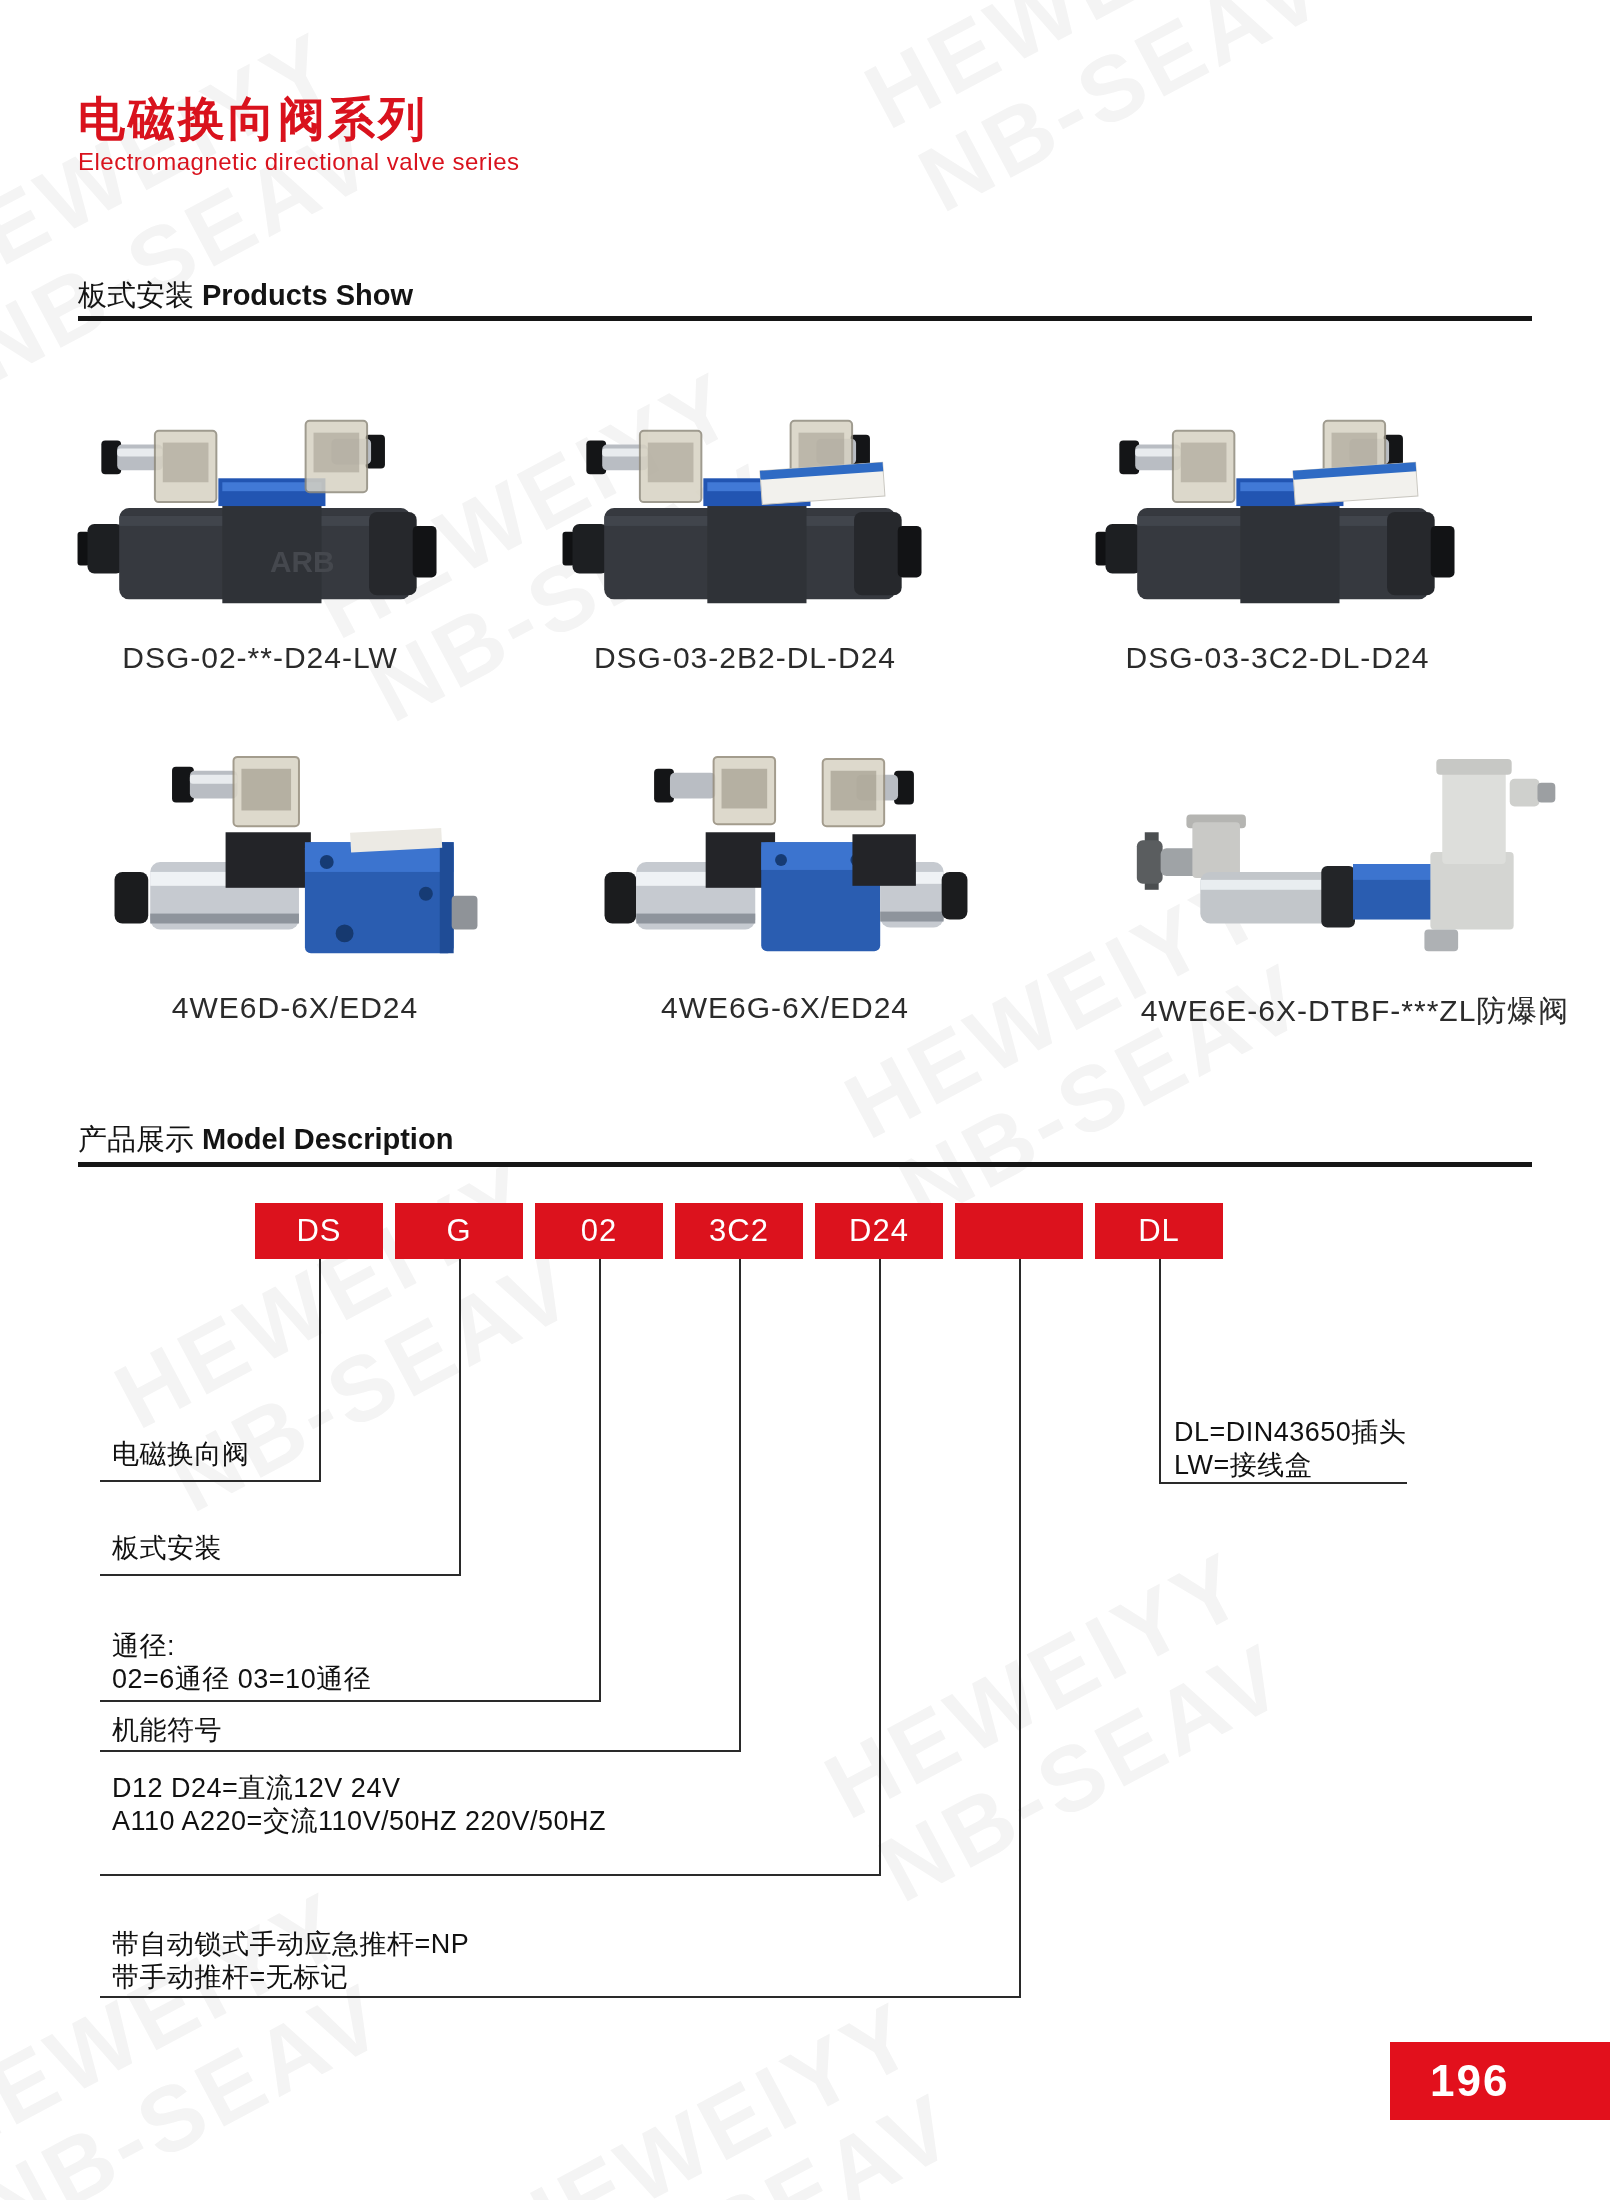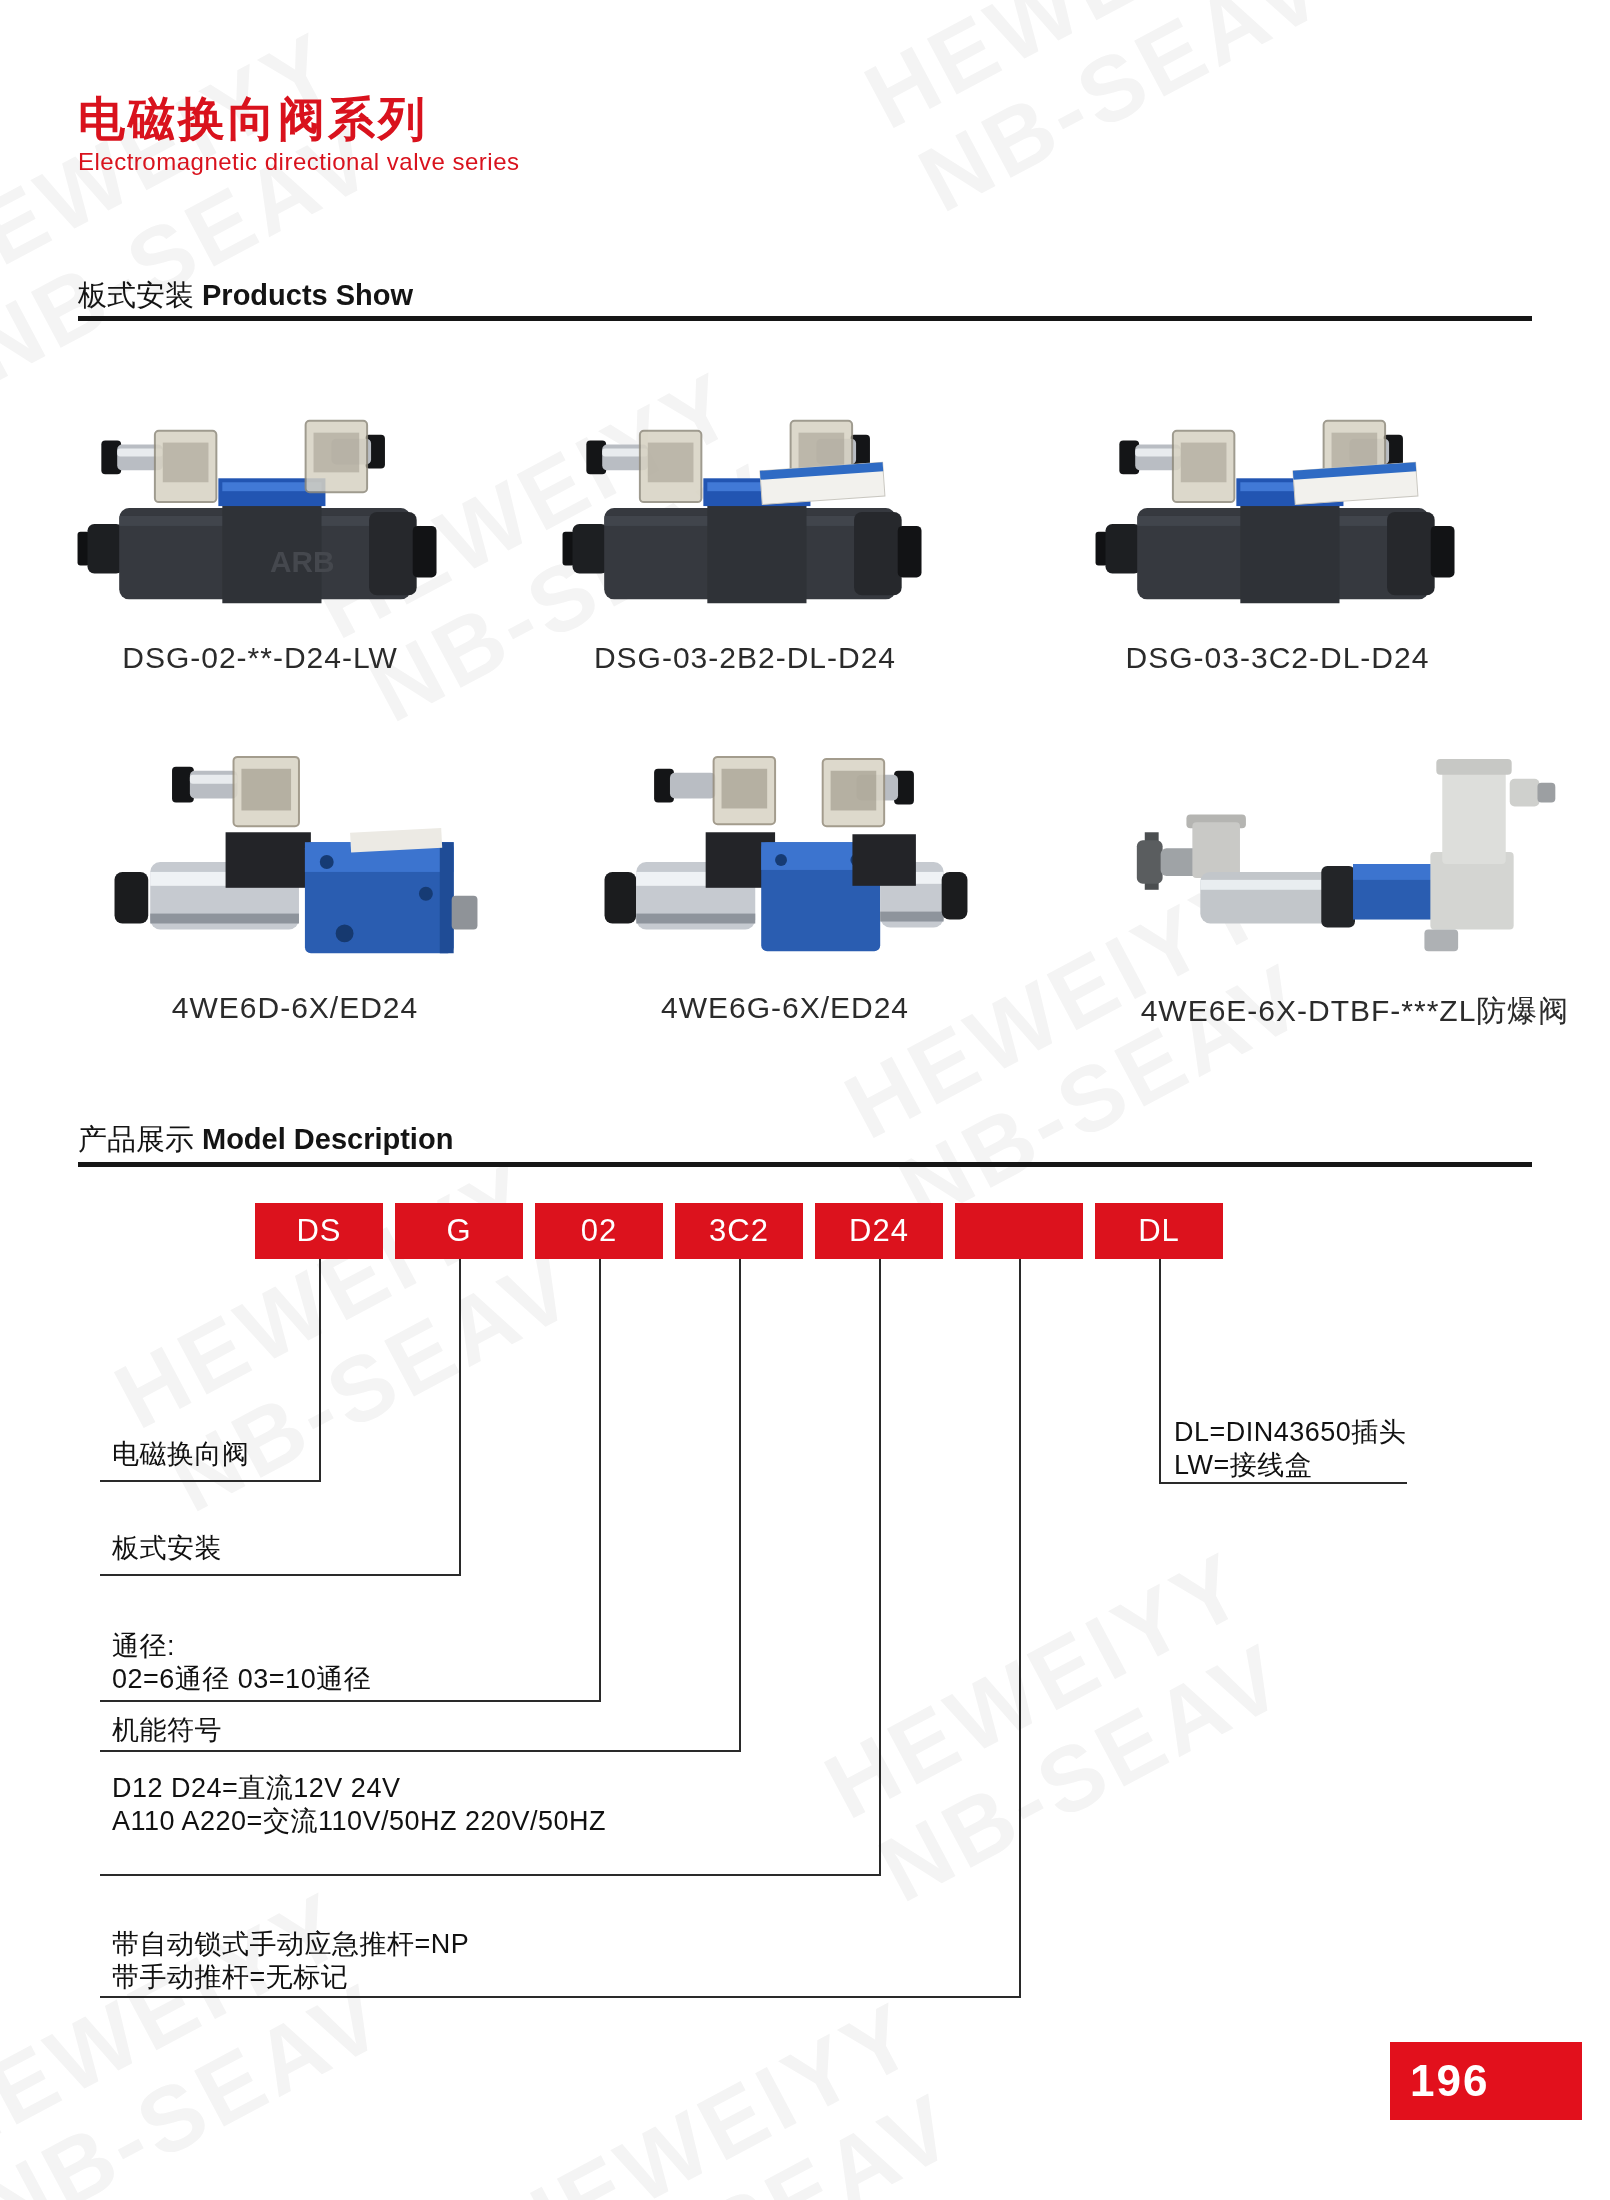--- a/index.html
+++ b/index.html
@@ -25,22 +25,22 @@
   .product .plabel{margin-top:8px;font-size:30px;color:#2b2b2b;letter-spacing:1px;
                    font-family:"Liberation Sans","DejaVu Sans",sans-serif;}
   
   .code-box{position:absolute;top:1203px;width:128px;height:56px;background:#dc121d;
             color:#ffffff;font-size:31px;letter-spacing:1px;text-align:center;line-height:56px;}
   .vline{position:absolute;width:2px;background:#2a2a2a;}
   .hline{position:absolute;height:2px;background:#2a2a2a;}
   .desc{position:absolute;font-size:27px;color:#111;line-height:33px;letter-spacing:.5px;}
   .desc span{display:block;}
   
-  .pagenum{position:absolute;left:1390px;top:2042px;width:192px;height:78px;background:#e2101c;
-           color:#fff;font-size:44px;font-weight:bold;line-height:78px;padding-left:20px;
+  .pagenum{position:absolute;left:1390px;top:2042px;width:220px;height:78px;background:#e2101c;
+           color:#fff;font-size:44px;font-weight:bold;line-height:78px;padding-left:40px;
            box-sizing:border-box;letter-spacing:2px;}
 </style>
 </head>
 <body>
 
 <div class="page">
 
   <svg width="0" height="0" style="position:absolute" aria-hidden="true">
     <defs>
       <g id="valve-dsg">

